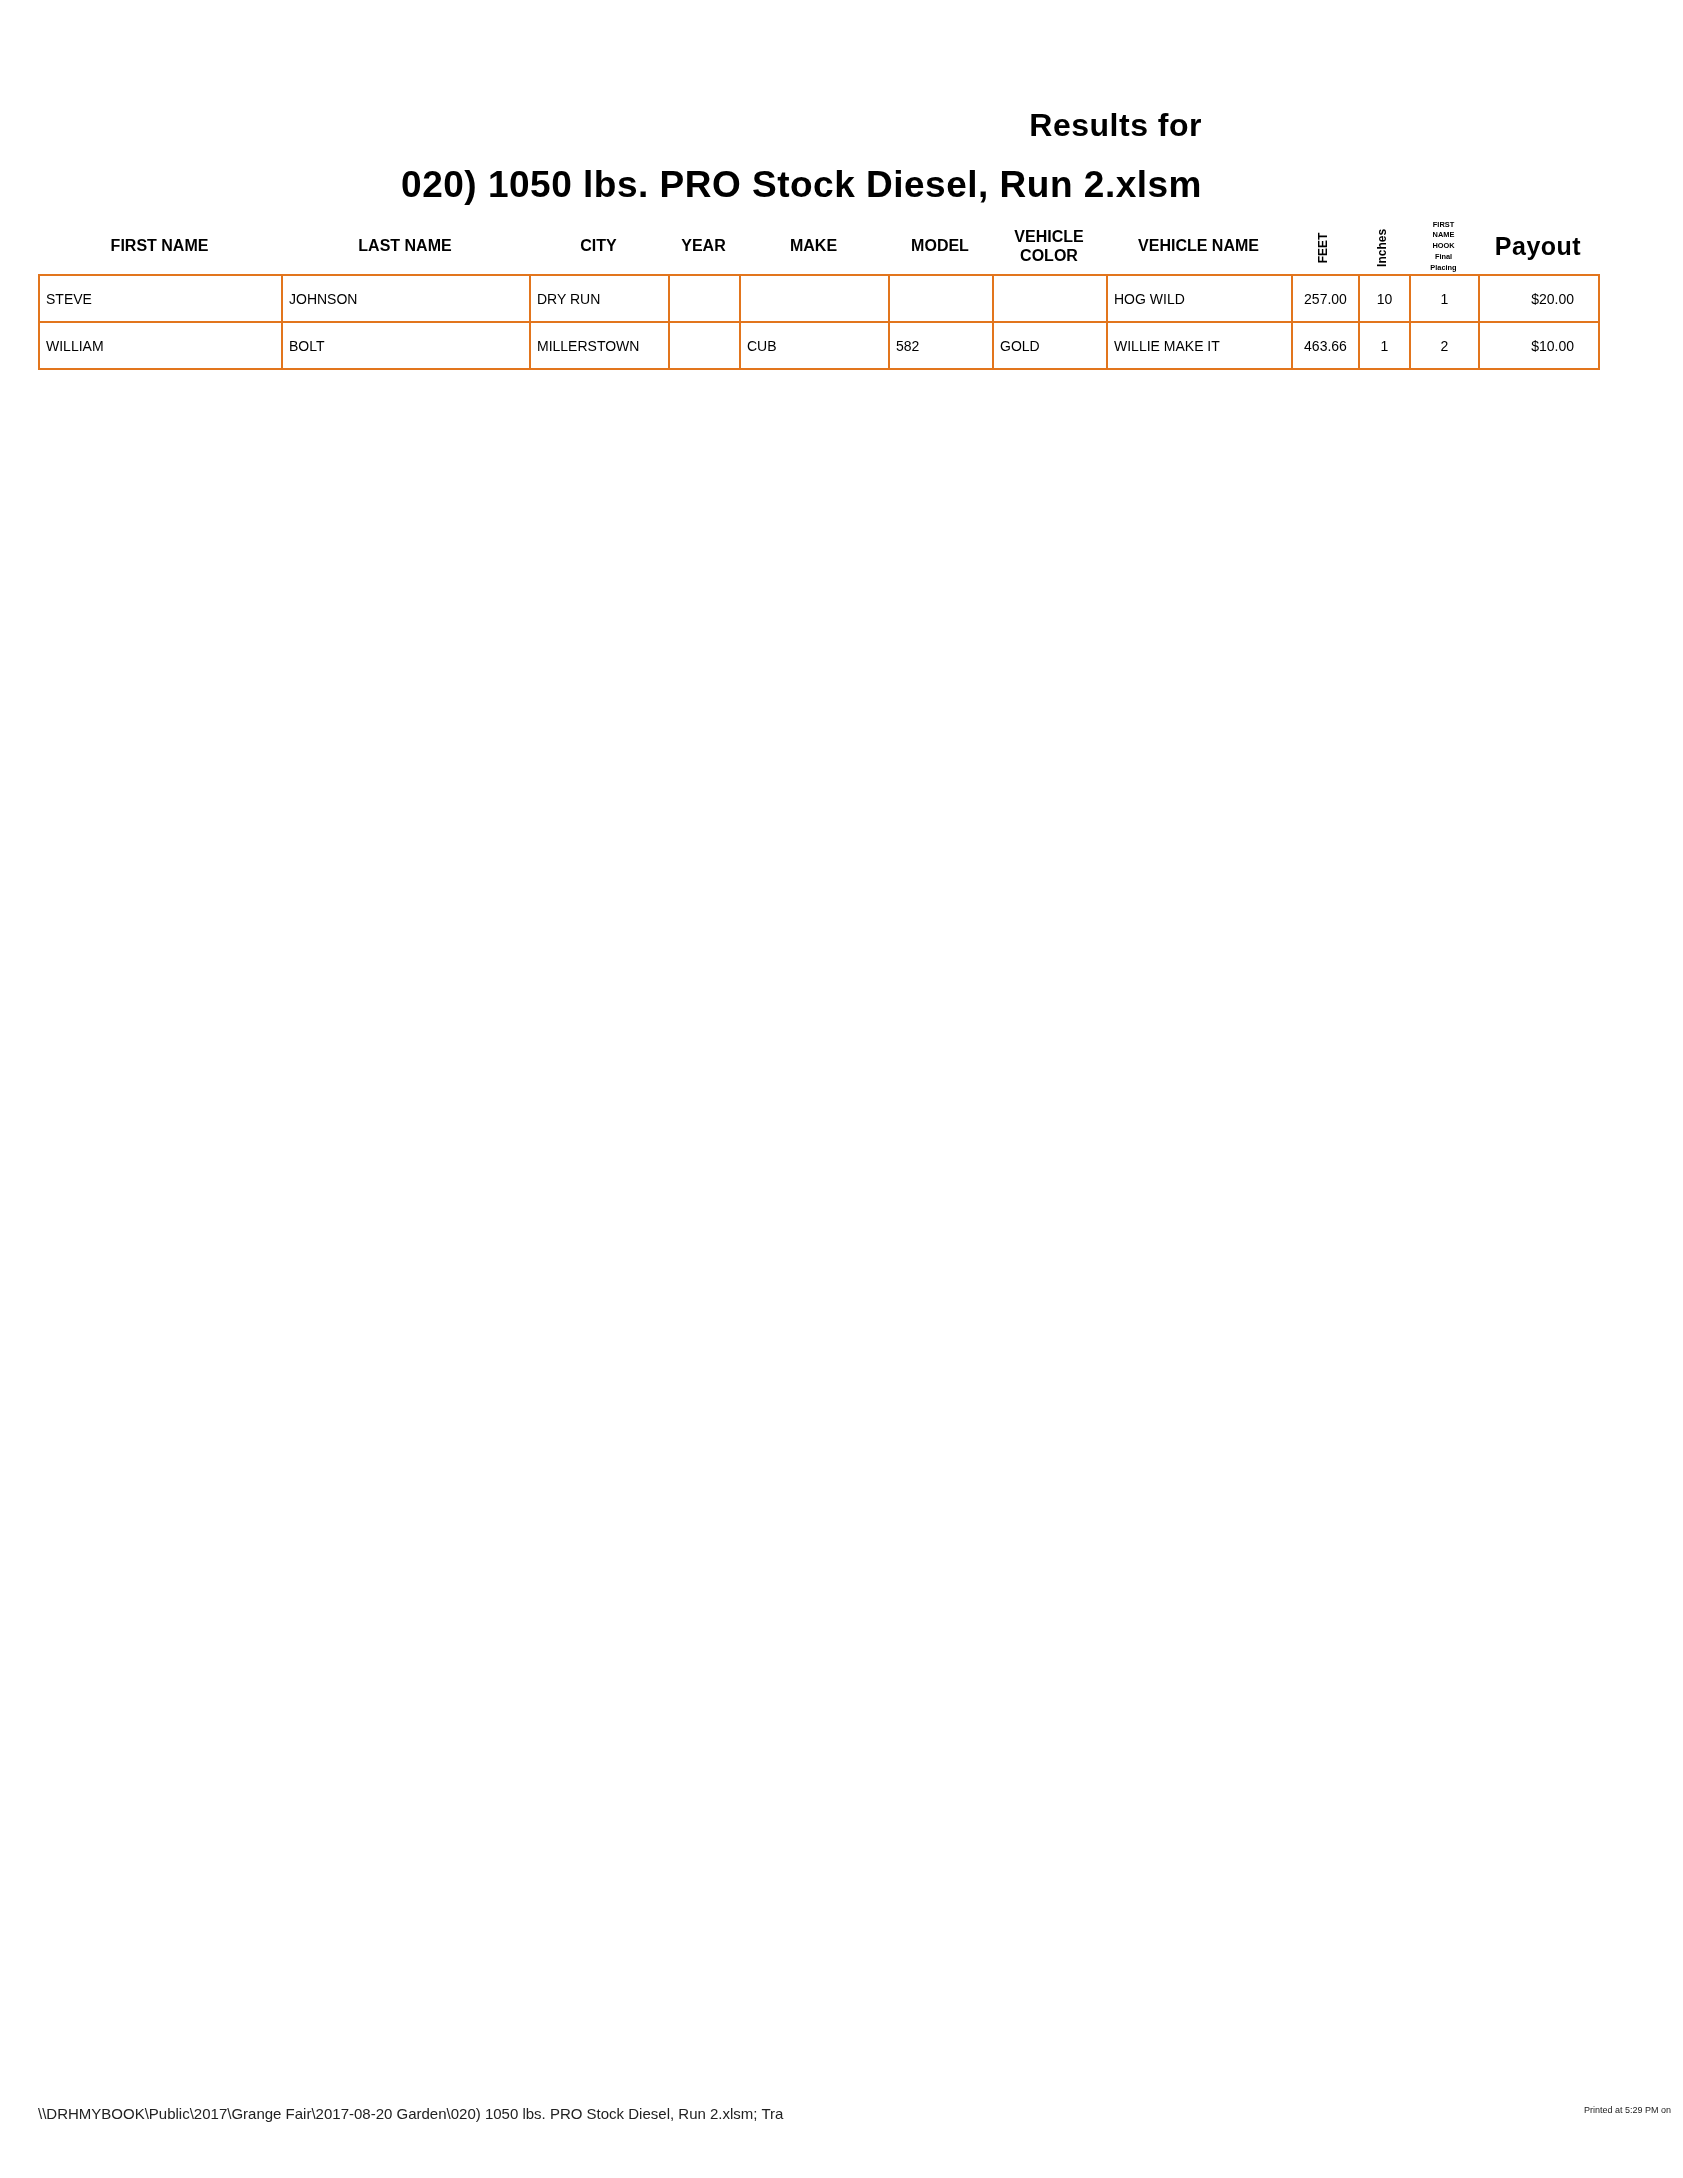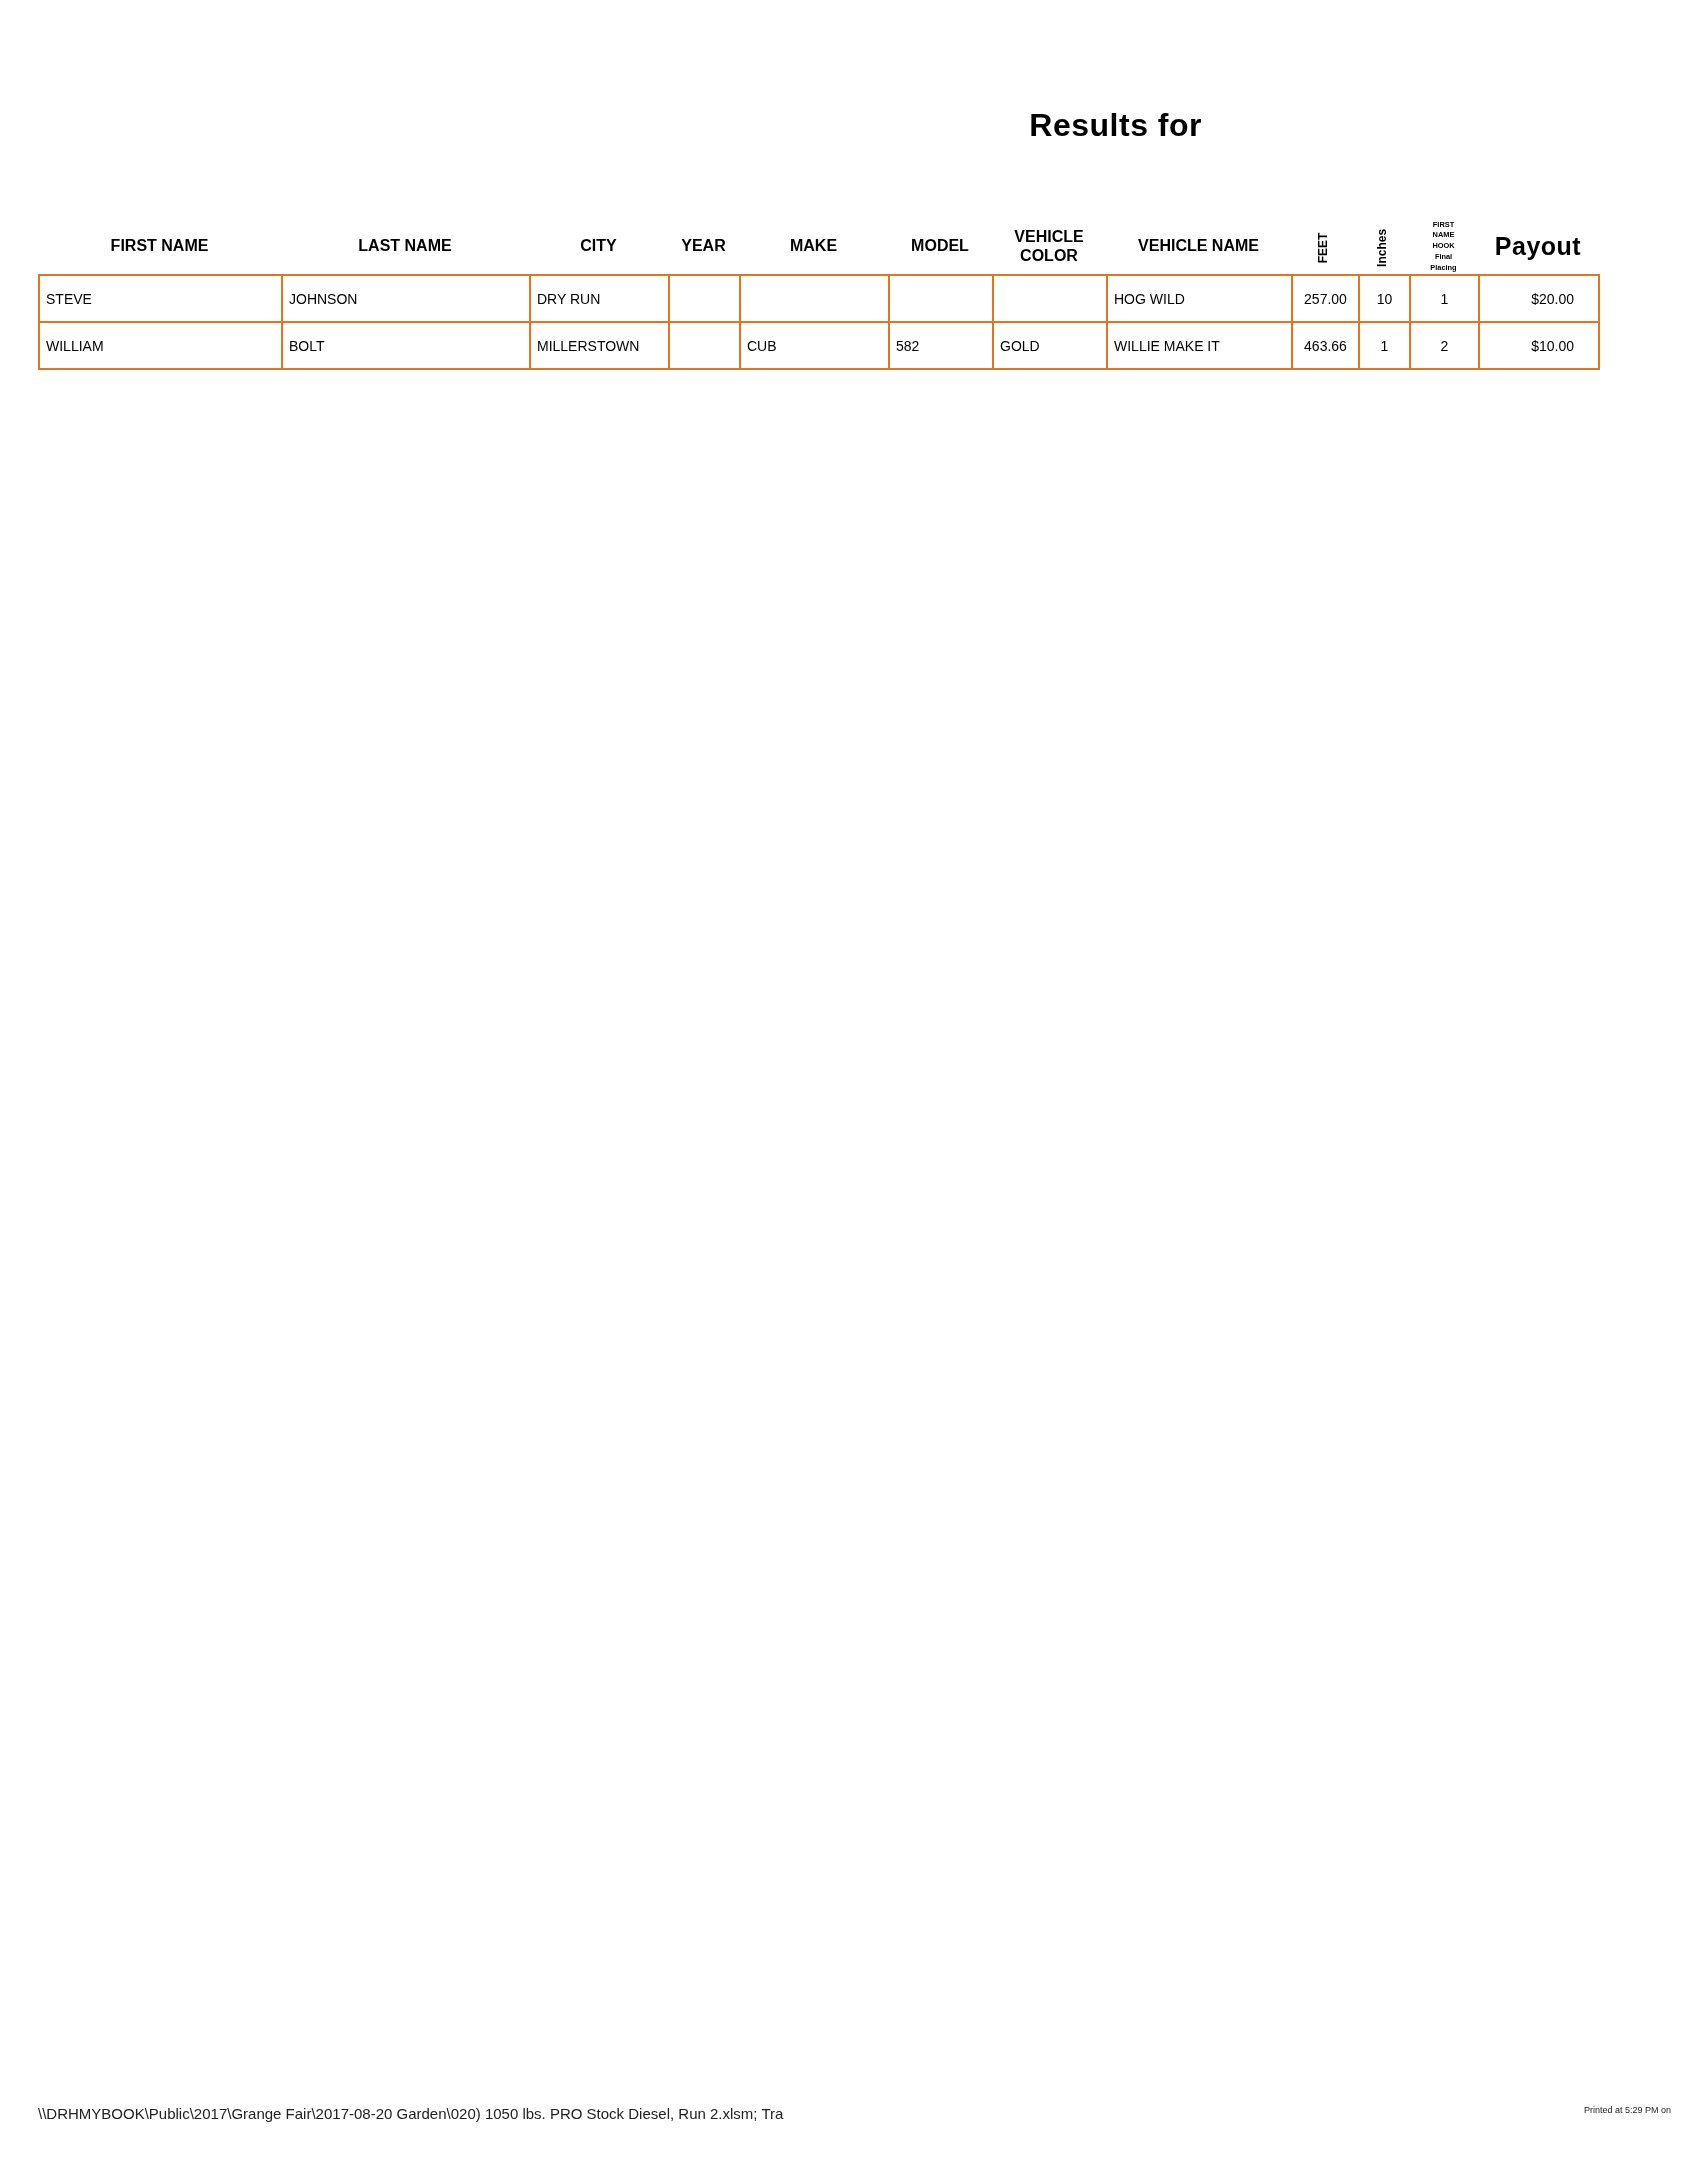--- a/index.html
+++ b/index.html
@@ -44,20 +44,21 @@
   .footer-left  { position:absolute; left:38px;  top:2105px; font-size:15px; color:#222; white-space:nowrap; }
   .footer-right { position:absolute; right:12px; top:2105px; font-size:9px; color:#222; white-space:nowrap; }
 </style>
 </head>
 <body>
 
 <div class="page">
 
   <div class="title-block">
     <div class="title-line1">Results for</div>
+    <div class="title-line2">020) 1050 lbs. PRO Stock Diesel, Run 2.xlsm</div>
   </div>
 
   <div class="header-row">
     <div class="hcell c0">FIRST NAME</div>
     <div class="hcell c1">LAST NAME</div>
     <div class="hcell c2">CITY</div>
     <div class="hcell c3">YEAR</div>
     <div class="hcell c4">MAKE</div>
     <div class="hcell c5">MODEL</div>
     <div class="hcell c6">VEHICLE COLOR</div>

